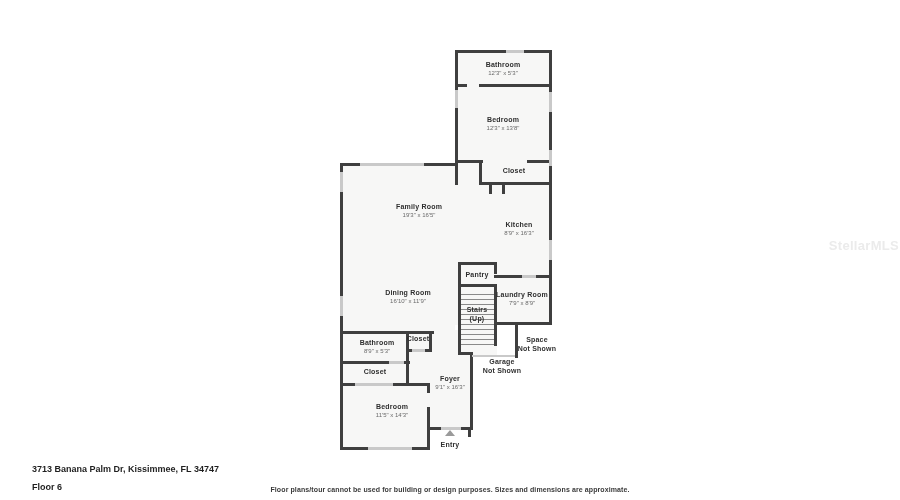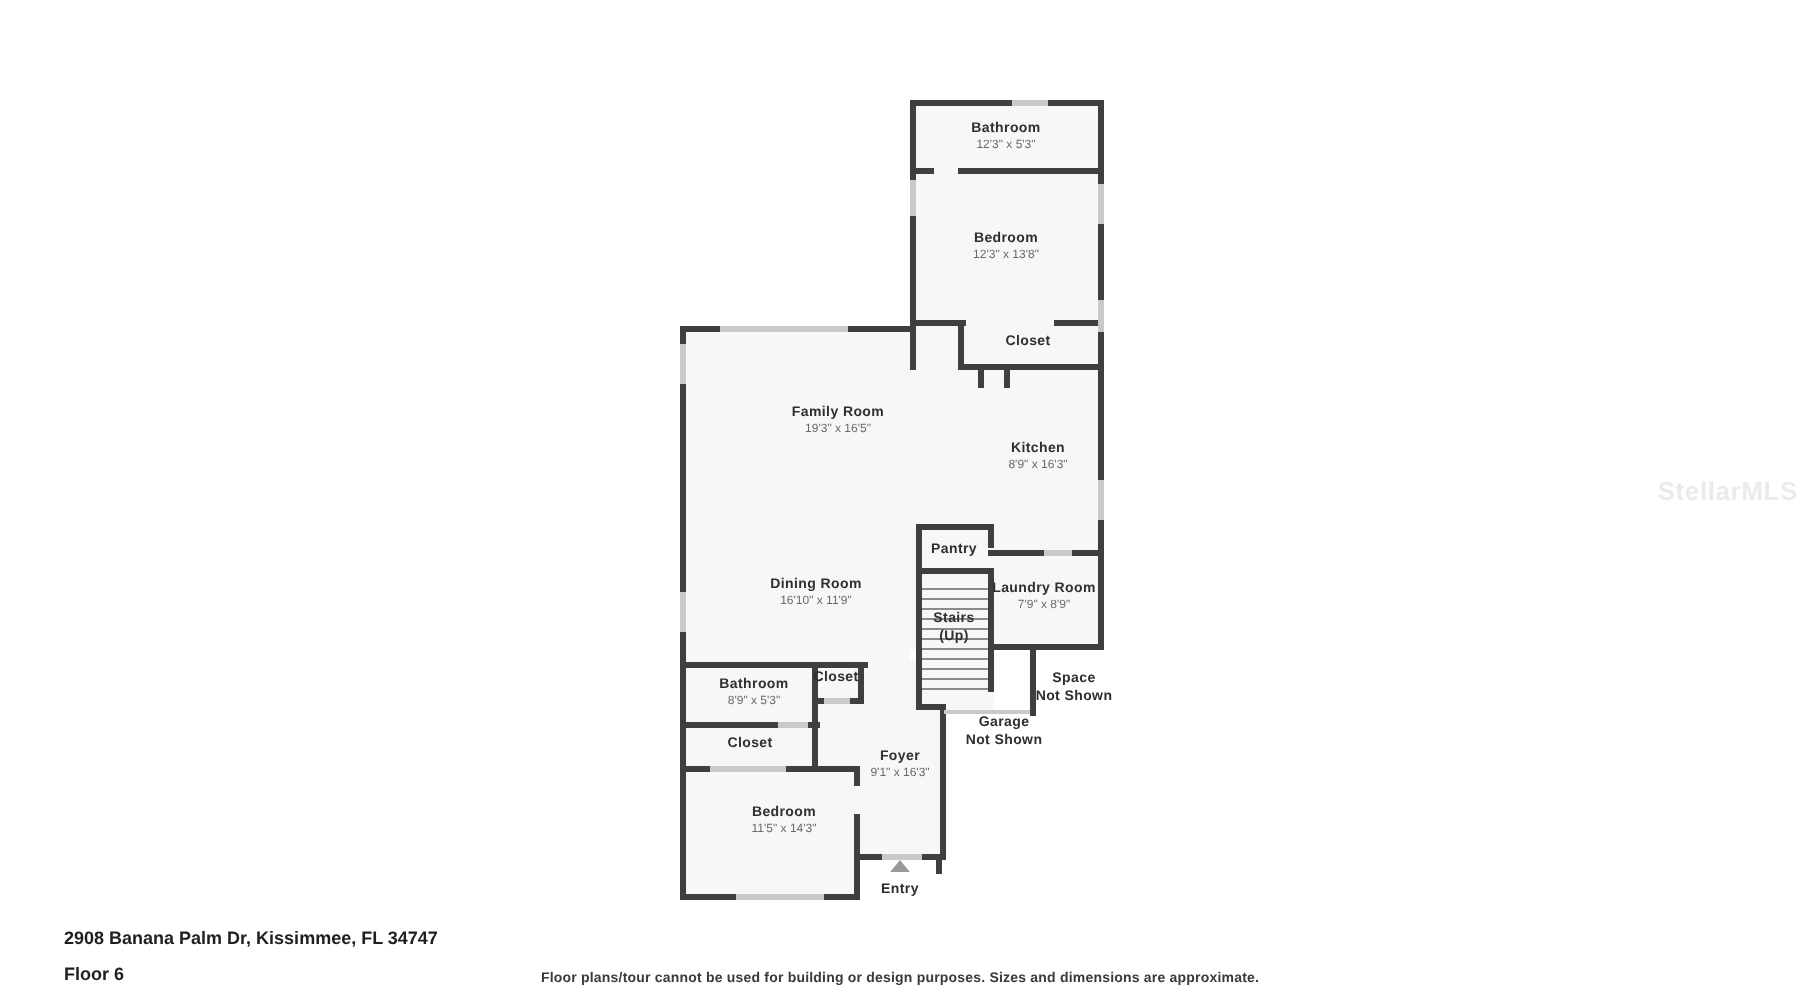--- a/index.html
+++ b/index.html
@@ -94,21 +94,21 @@
     <div class="win" style="left: 340px; top: 296px; width: 3px; height: 20px;"></div>
     <div class="win" style="left: 549px; top: 240px; width: 3px; height: 20px;"></div>
     <div class="win" style="left: 340px; top: 172px; width: 3px; height: 20px;"></div>
     <div class="win" style="left: 360px; top: 163px; width: 64px; height: 3px;"></div>
     <div class="win" style="left: 549px; top: 150px; width: 3px; height: 16px;"></div>
     <div class="win" style="left: 549px; top: 92px; width: 3px; height: 20px;"></div>
     <div class="win" style="left: 455px; top: 90px; width: 3px; height: 18px;"></div>
     <div class="win" style="left: 506px; top: 50px; width: 18px; height: 3px;"></div>
 
   <div class="entry-arrow"></div>
-  <div class="address">2908 Banana Palm Dr, Kissimmee, FL 34747</div>
+  <div class="address">3713 Banana Palm Dr, Kissimmee, FL 34747</div>
   <div class="floor">Floor 6</div>
   <div class="disclaimer">Floor plans/tour cannot be used for building or design purposes. Sizes and dimensions are approximate.</div>
   <div class="watermark">StellarMLS</div>
 <div class="room-label" style="left: 503px; top: 69px;">
       <div class="rname">Bathroom</div>
       <div class="rdims">12'3" x 5'3"</div>
     </div>
     <div class="room-label" style="left: 503px; top: 124px;">
       <div class="rname">Bedroom</div>
       <div class="rdims">12'3" x 13'8"</div>

